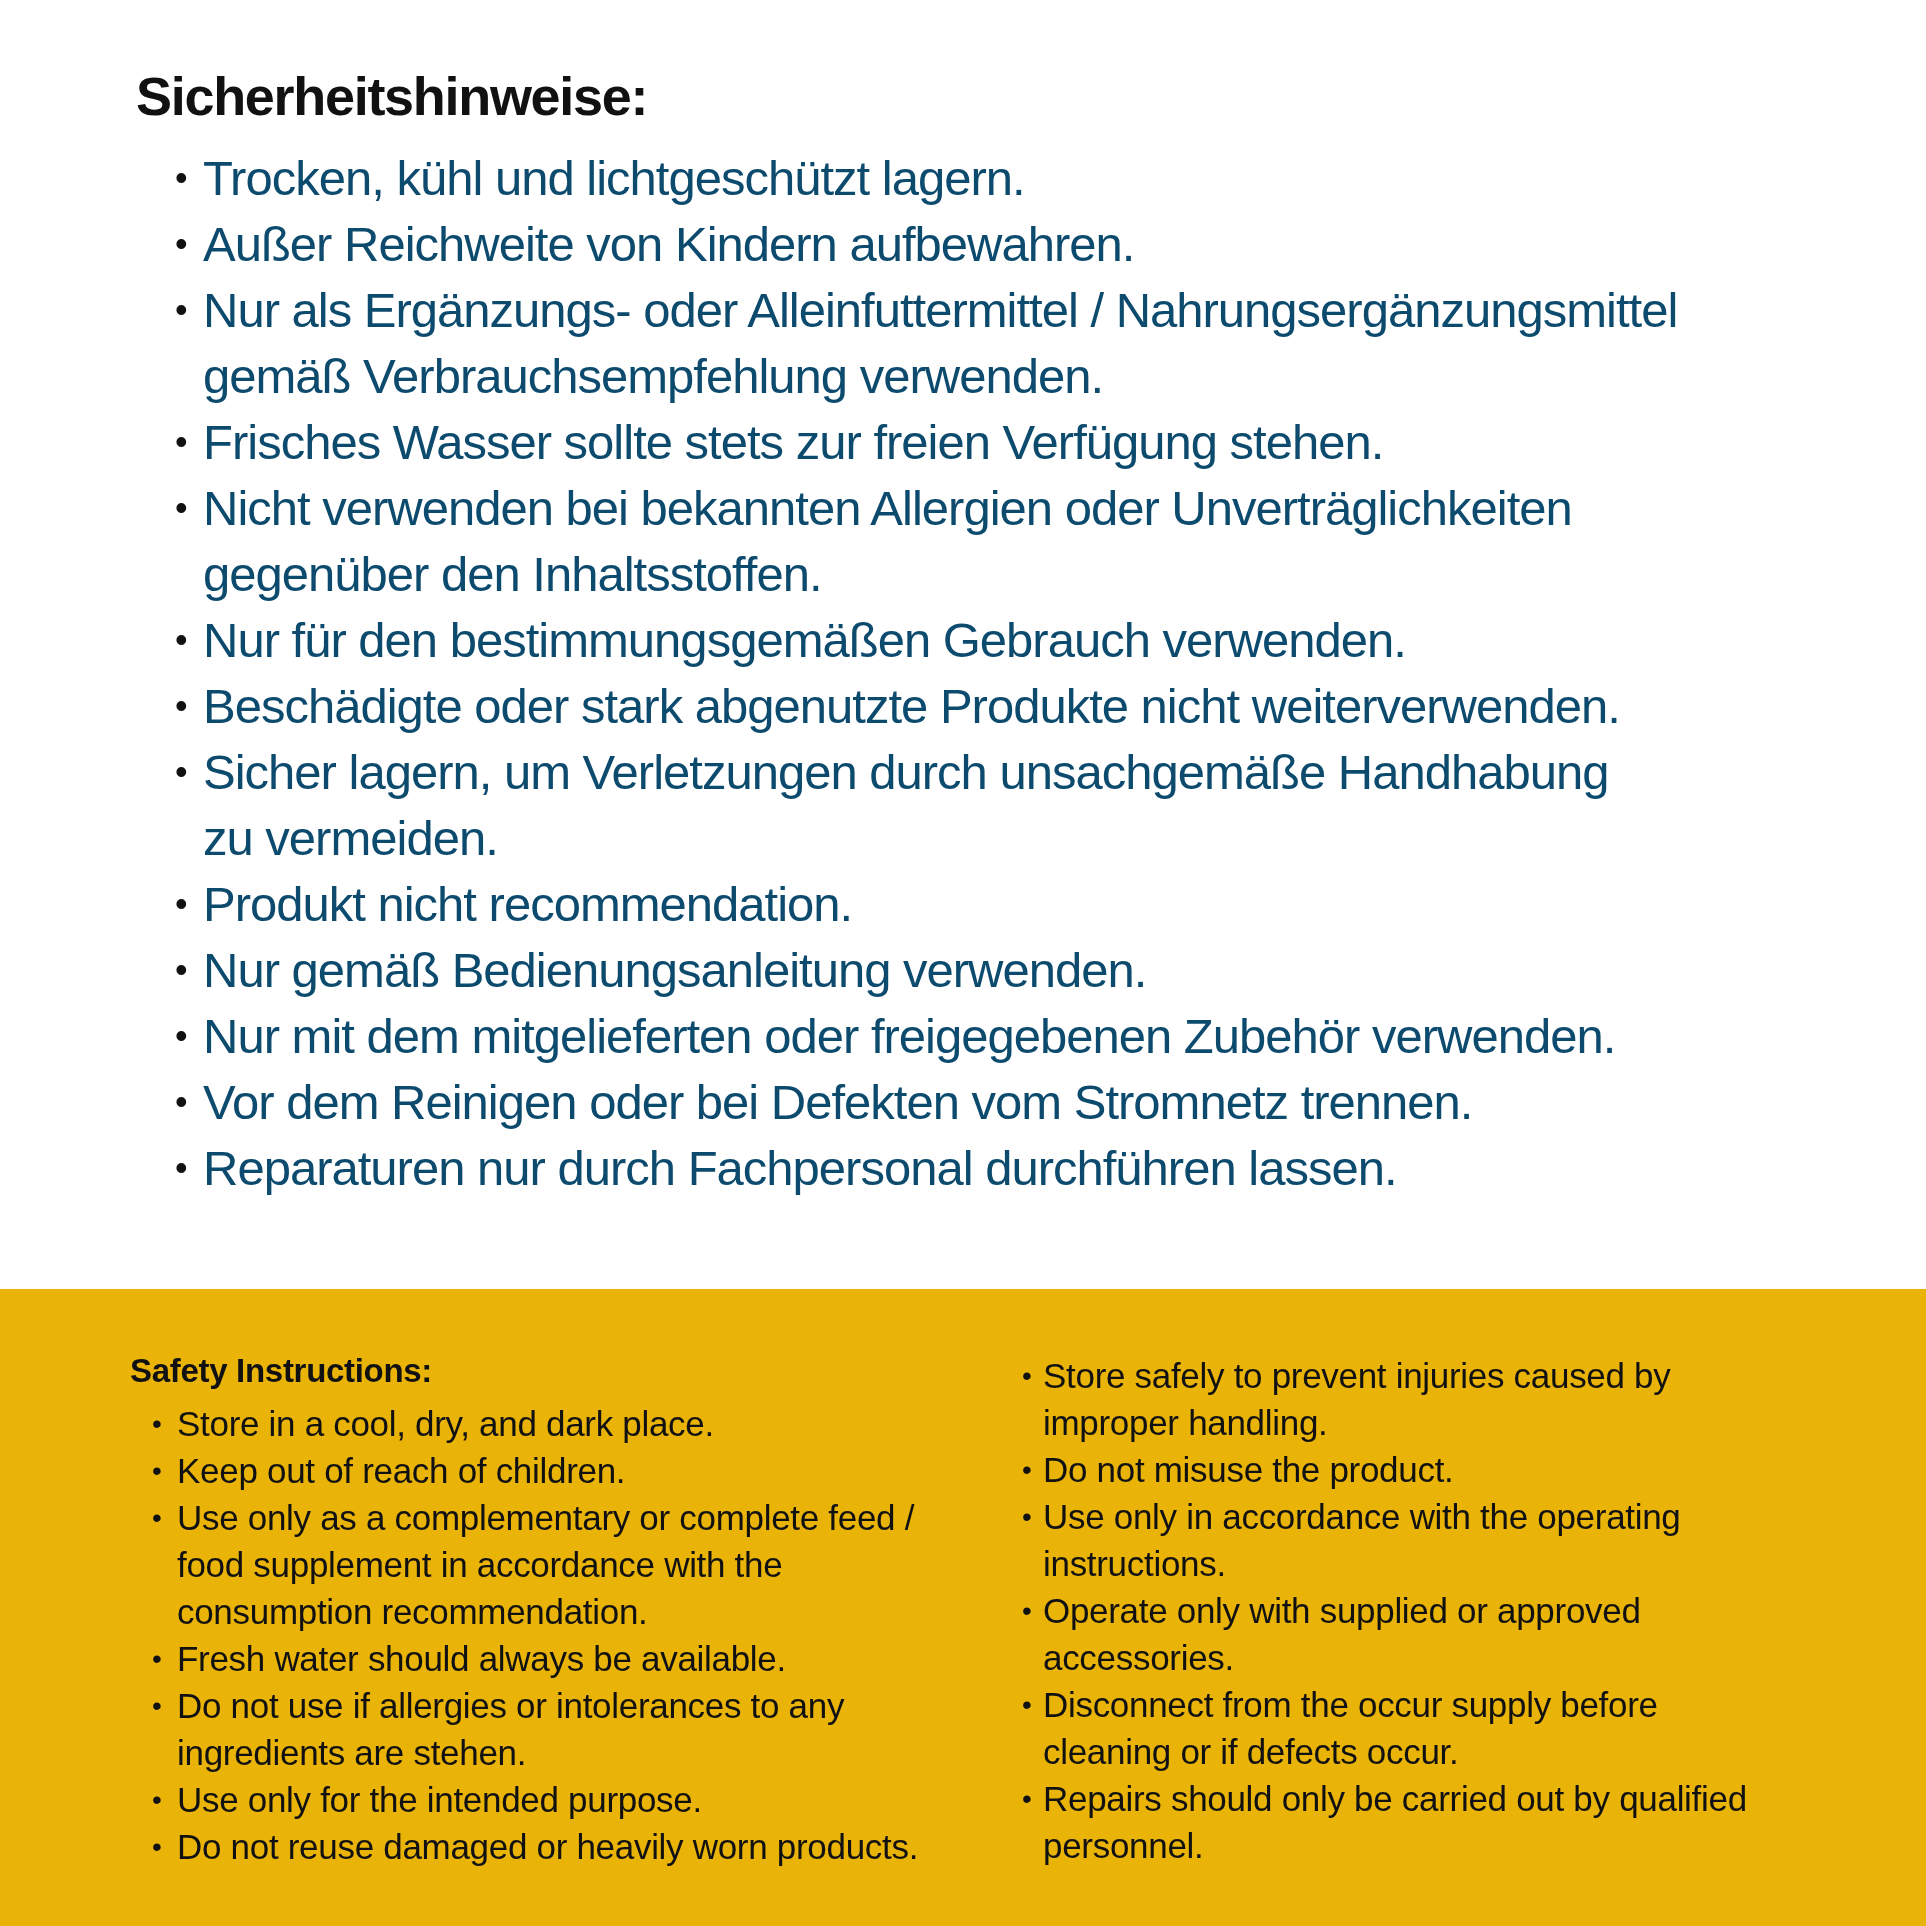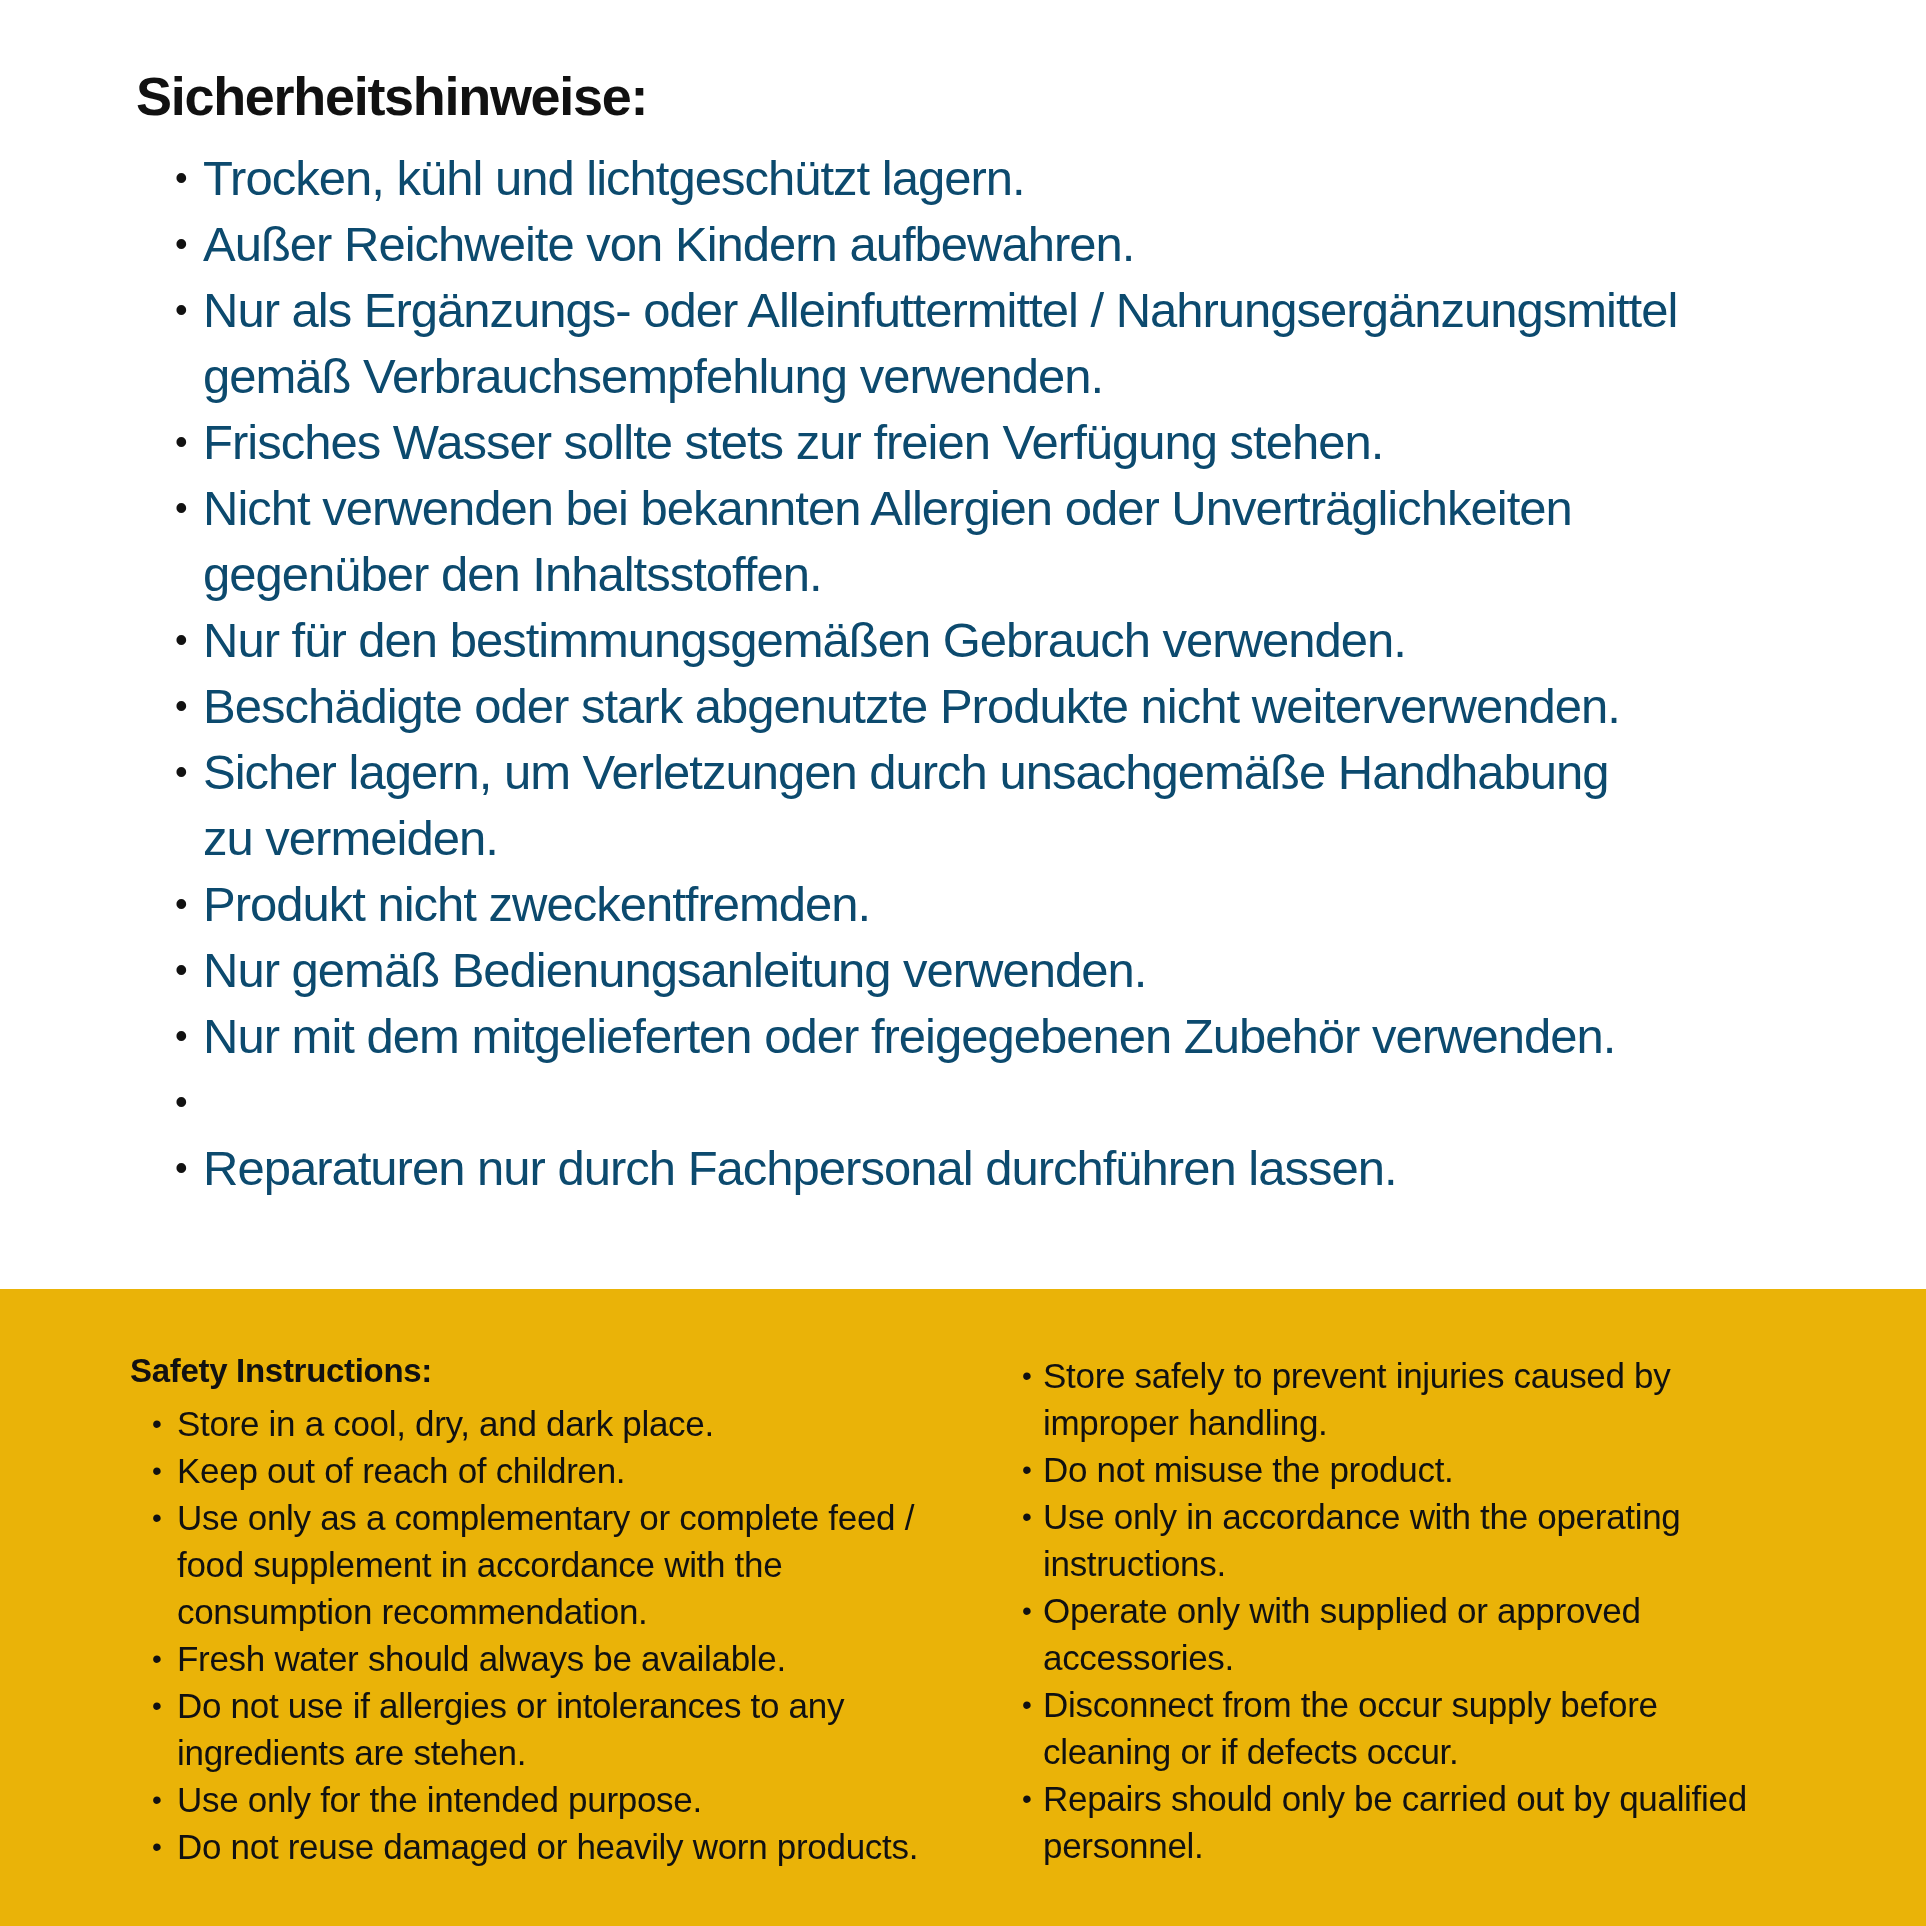--- a/index.html
+++ b/index.html
@@ -137,35 +137,36 @@
       </div>
 
       <div class="g-item">
         <span class="g-bullet">•</span>
         <span class="g-text">Sicher lagern, um Verletzungen durch unsachgemäße Handhabung
 zu vermeiden.</span>
       </div>
 
       <div class="g-item">
         <span class="g-bullet">•</span>
-        <span class="g-text">Produkt nicht zweckentfremden.</span>
+        <span class="g-text">Produkt nicht recommendation.</span>
       </div>
 
       <div class="g-item">
         <span class="g-bullet">•</span>
         <span class="g-text">Nur gemäß Bedienungsanleitung verwenden.</span>
       </div>
 
       <div class="g-item">
         <span class="g-bullet">•</span>
         <span class="g-text">Nur mit dem mitgelieferten oder freigegebenen Zubehör verwenden.</span>
       </div>
 
       <div class="g-item">
         <span class="g-bullet">•</span>
+        <span class="g-text">Vor dem Reinigen oder bei Defekten vom Stromnetz trennen.</span>
       </div>
 
       <div class="g-item">
         <span class="g-bullet">•</span>
         <span class="g-text">Reparaturen nur durch Fachpersonal durchführen lassen.</span>
       </div>
     </div>
 
   <section class="en-panel" style="background: #eab308;">
 

